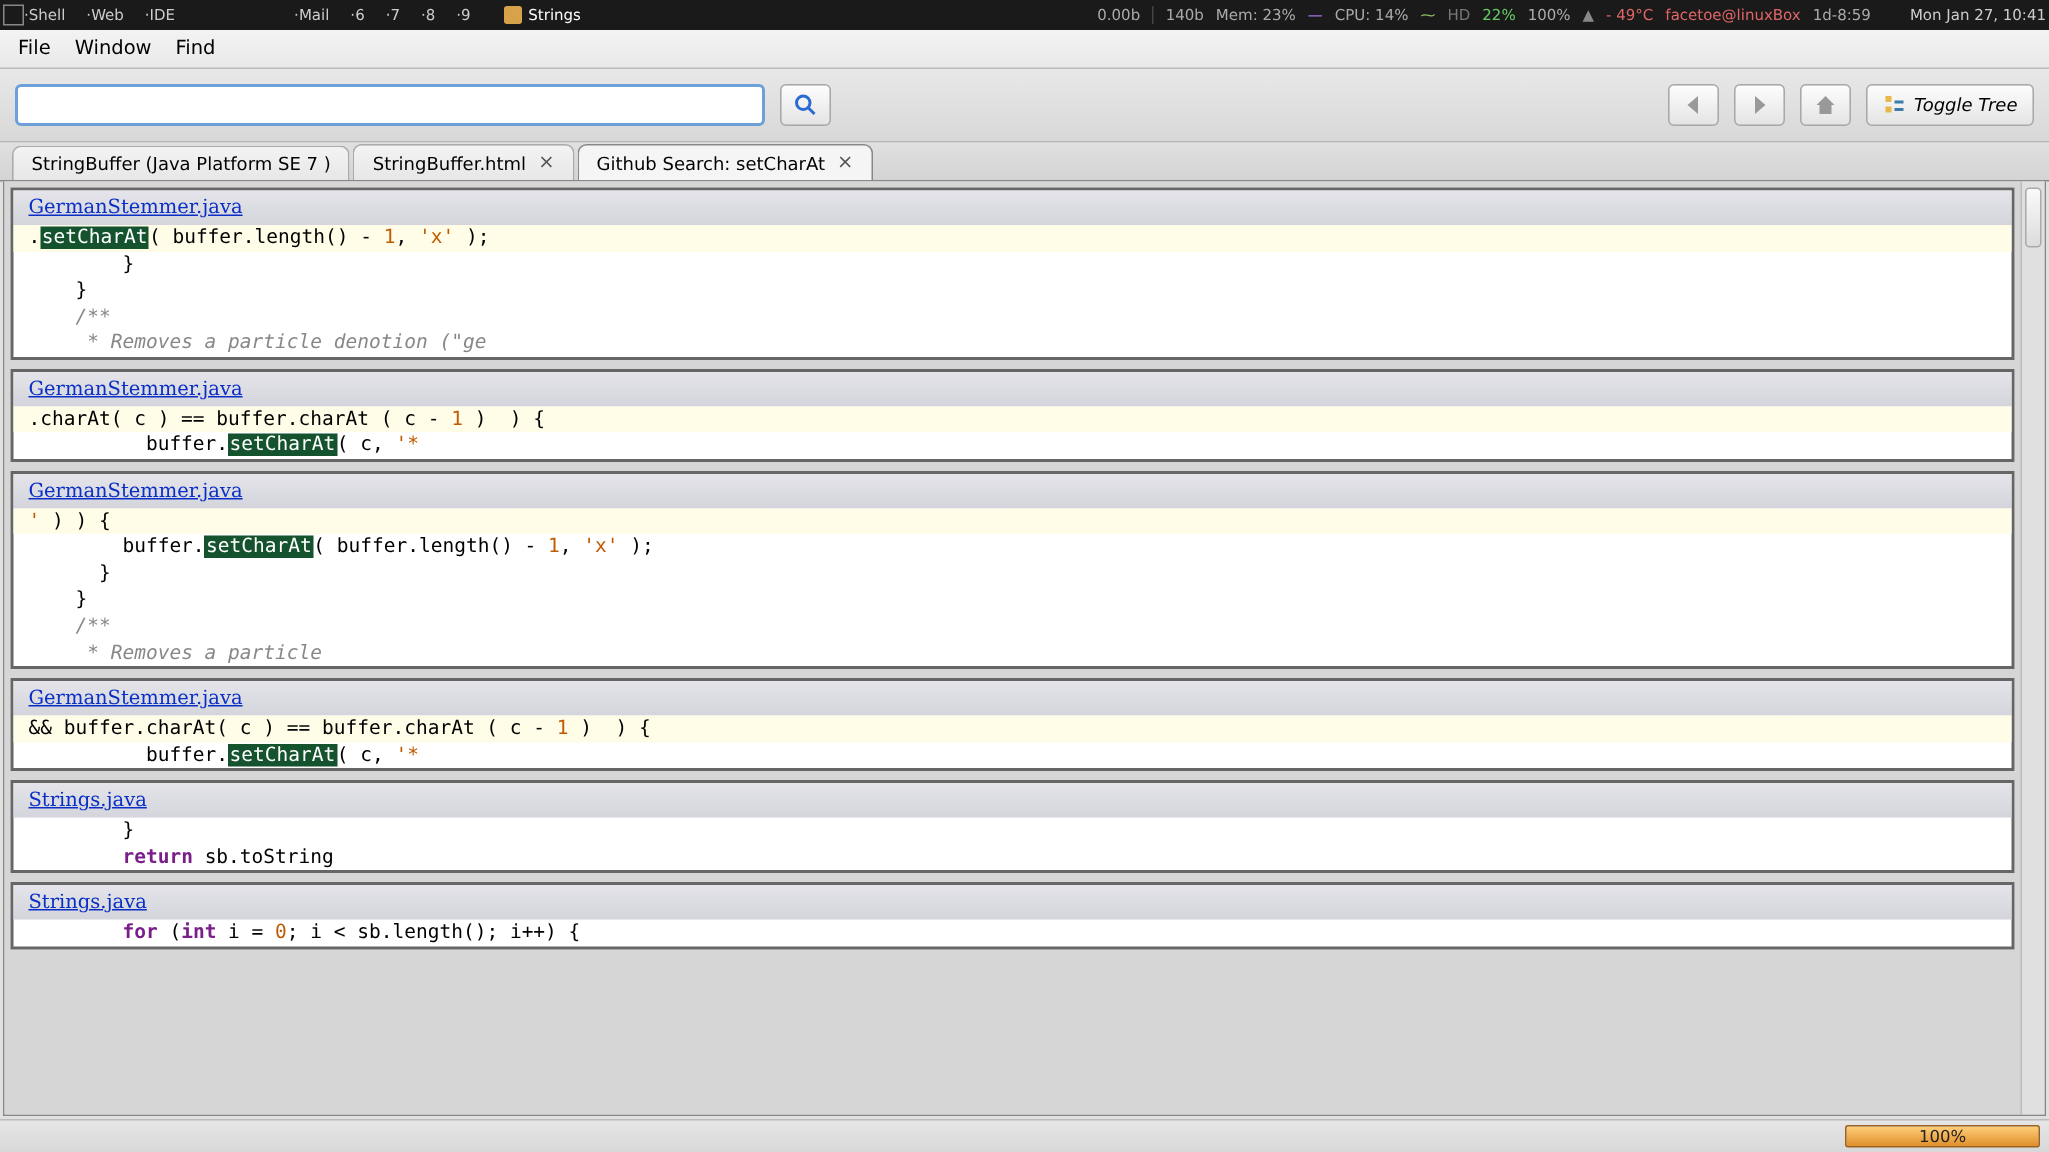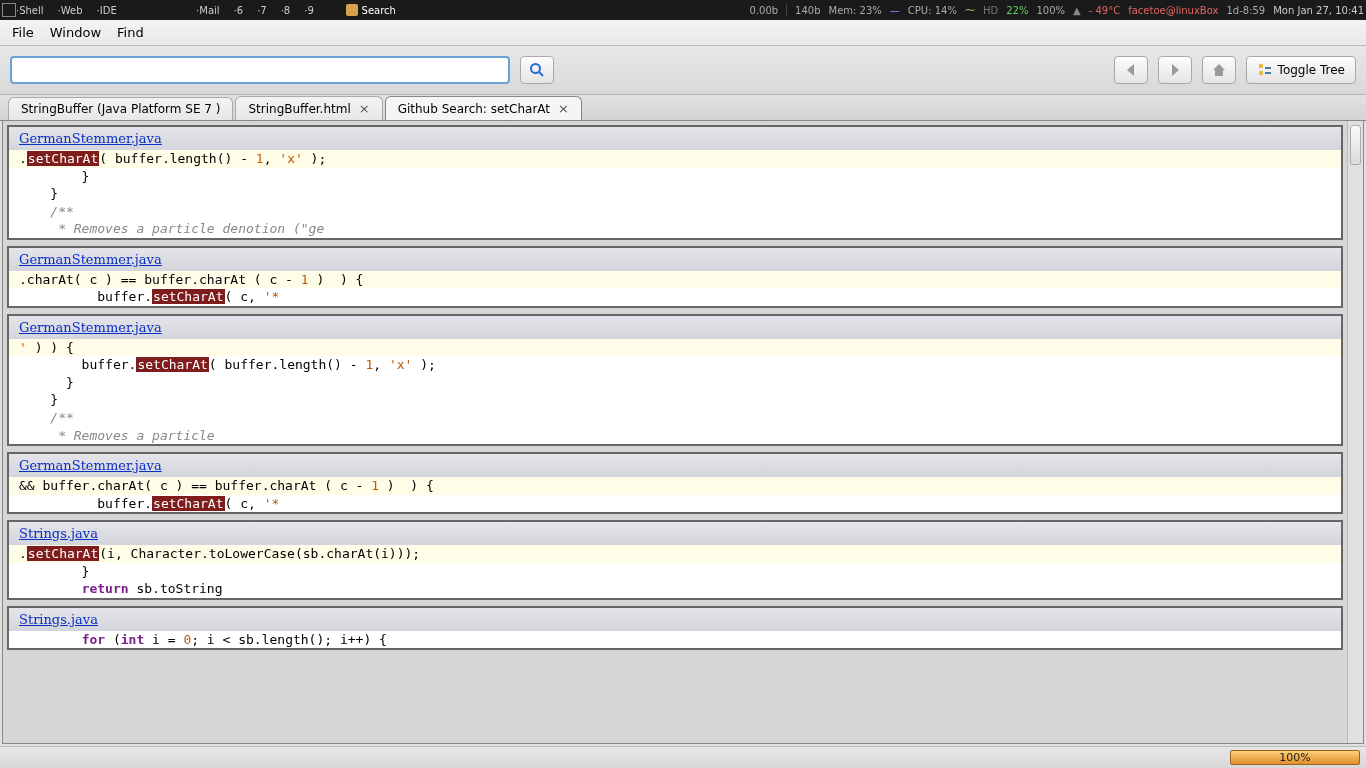--- a/index.html
+++ b/index.html
@@ -21,21 +21,21 @@
   .tray-left .tile { width:14px;height:14px;border:1px solid #888;display:inline-block; }
   .tray-mid { flex:1; display:flex; align-items:center; gap:14px; color:#aaa;}
   .tray-mid span.num { color:#ccc; }
   .tray-mid span.cur { color:#fff;margin-top:40px; }
   .tray-right { display:flex; align-items:center; gap:8px; color:#aaa;padding-left:24px;}
   .tray-right .hd   { color:#777;}
   .tray-right .hdg  { color:#6c6; }
   .tray-right .tri  { color:#888;}
   .tray-right .temp { color:#e06666; }
   .tray-right .user { color:#e06666; }
-  .tray-right .clock{ color:#ccc;}
+  .tray-right .clock{ color:#ccc;margin-left:18px;}
   .tray .title { color:#fff; display:flex;align-items:center;gap:4px;}
   .tray .title .ico { width:12px;height:12px;background:#d7a24a;border-radius:2px; }
 
   
   .menubar {
     background: linear-gradient(#f3f3f3,#e9e9e9);
     border-bottom: 1px solid #bbb;
     padding: 3px 8px;
     display:flex; gap:8px; font-size: 13px;
   }
@@ -49,21 +49,21 @@
   .searchbox {
     width: 500px; height: 28px;
     background: #fff; border: 2px solid #6ca0d6;
     border-radius: 4px; padding: 2px 6px; font-size: 13px;
   }
   .btn {
     height: 28px; padding: 0 10px;
     background: linear-gradient(#fdfdfd,#e4e4e4);
     border: 1px solid #a8a8a8; border-radius: 4px;
     display:flex; align-items:center; cursor:pointer;
-    font-size: 12px; gap:5px;
+    font-size: 12px; gap:5px;font-style:italic;
   }
   .iconbtn { width: 34px; justify-content:center; padding:0;}
   .toolbar .spacer { flex:1; }
   .arrow-svg,.home-svg,.tree-svg,.mag-svg{ width:16px;height:16px;display:block;}
 
   .tabs {
     background: linear-gradient(#e0e0e0,#d4d4d4);
     display:flex; align-items:flex-end; padding-left:8px; height:26px;
     border-bottom: 1px solid #888;
   }
@@ -97,21 +97,21 @@
     font-family: "DejaVu Sans Mono","Liberation Mono",monospace;
     font-size: 13px;
     white-space:pre;
     line-height: 1.35;
   }
   .hl-line { background:#fffde8; }
   .kw { color:#7a1f8a; font-weight:bold; }
   .num{ color:#bf5a00; }
   .str{ color:#bf5a00; }
   .cmt{ color:#888; font-style:italic; }
-  .mark{ background:#7f1d1d; color:#fff; padding:0 1px;}
+  .mark{ background:#14532d; color:#fff; padding:0 1px;}
   .pad { padding:0 10px; }
 
   
   .status {
     height:22px; background: linear-gradient(#e6e6e6,#d8d8d8);
     border-top:1px solid #bbb; display:flex; align-items:center;
     justify-content:flex-end; padding:0 6px; gap:8px;
   }
   .progress {
     width: 130px; height:15px;
@@ -134,21 +134,21 @@
       <span class="num">·IDE</span>
       <span class="cur">•Emulator</span>
       <span class="num">·Mail</span>
       <span class="num">·6</span>
       <span class="num">·7</span>
       <span class="num">·8</span>
       <span class="num">·9</span>
     </div>
   <div class="title">
     <span class="ico"></span>
-    <span>Search</span>
+    <span>Strings</span>
   </div>
   <div style="flex:1"></div>
   <div class="tray-right">
     <span>0.00b</span>
     <span style="border-left:1px solid #444;height:12px"></span>
     <span>140b</span>
     <span>Mem: 23%</span>
     <span style="color:#b77fff">—</span>
     <span>CPU: 14%</span>
     <span style="color:#8fbf5f">⁓</span>
@@ -231,21 +231,21 @@
       <div class="result">
         <div class="result-head"><a href="#">GermanStemmer.java</a></div>
         <div class="codeblock"><div class="pad hl-line"><span class="str">'</span> ) ) {</div><div class="pad">        buffer.<span class="mark">setCharAt</span>( buffer.length() - <span class="num">1</span>, <span class="str">'x'</span> );</div><div class="pad">      }</div><div class="pad">    }</div><div class="pad"></div><div class="pad">    <span class="cmt">/**</span></div><div class="pad">     <span class="cmt">* Removes a particle</span></div></div>
       </div>
       <div class="result">
         <div class="result-head"><a href="#">GermanStemmer.java</a></div>
         <div class="codeblock"><div class="pad hl-line">&amp;&amp; buffer.charAt( c ) == buffer.charAt ( c - <span class="num">1</span> )  ) {</div><div class="pad">          buffer.<span class="mark">setCharAt</span>( c, <span class="str">'*</span></div></div>
       </div>
       <div class="result">
         <div class="result-head"><a href="#">Strings.java</a></div>
-        <div class="codeblock"><div class="pad hl-line">.<span class="mark">setCharAt</span>(i, Character.toLowerCase(sb.charAt(i)));</div><div class="pad">        }</div><div class="pad">        <span class="kw">return</span> sb.toString</div></div>
+        <div class="codeblock"><div class="pad">        }</div><div class="pad">        <span class="kw">return</span> sb.toString</div></div>
       </div>
       <div class="result">
         <div class="result-head"><a href="#">Strings.java</a></div>
         <div class="codeblock"><div class="pad">        <span class="kw">for</span> (<span class="kw">int</span> i = <span class="num">0</span>; i &lt; sb.length(); i++) {</div></div>
       </div>
     </div>
   <div class="scrollbar-v">
     <div class="thumb"></div>
   </div>
 </div>

